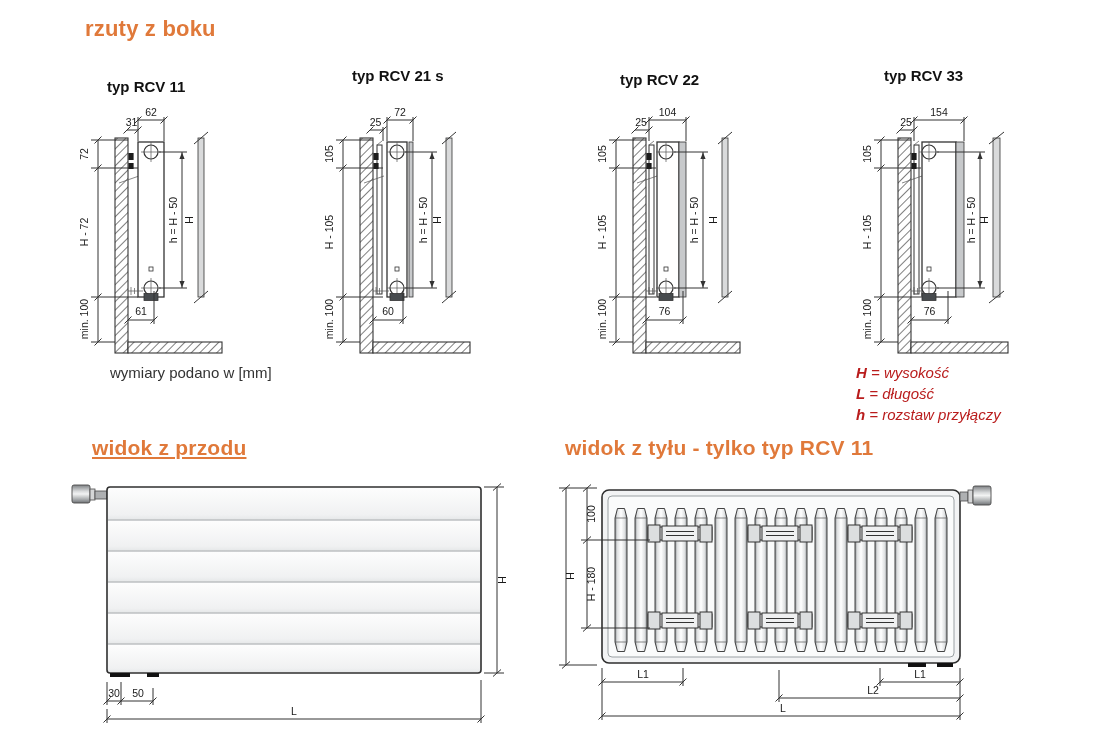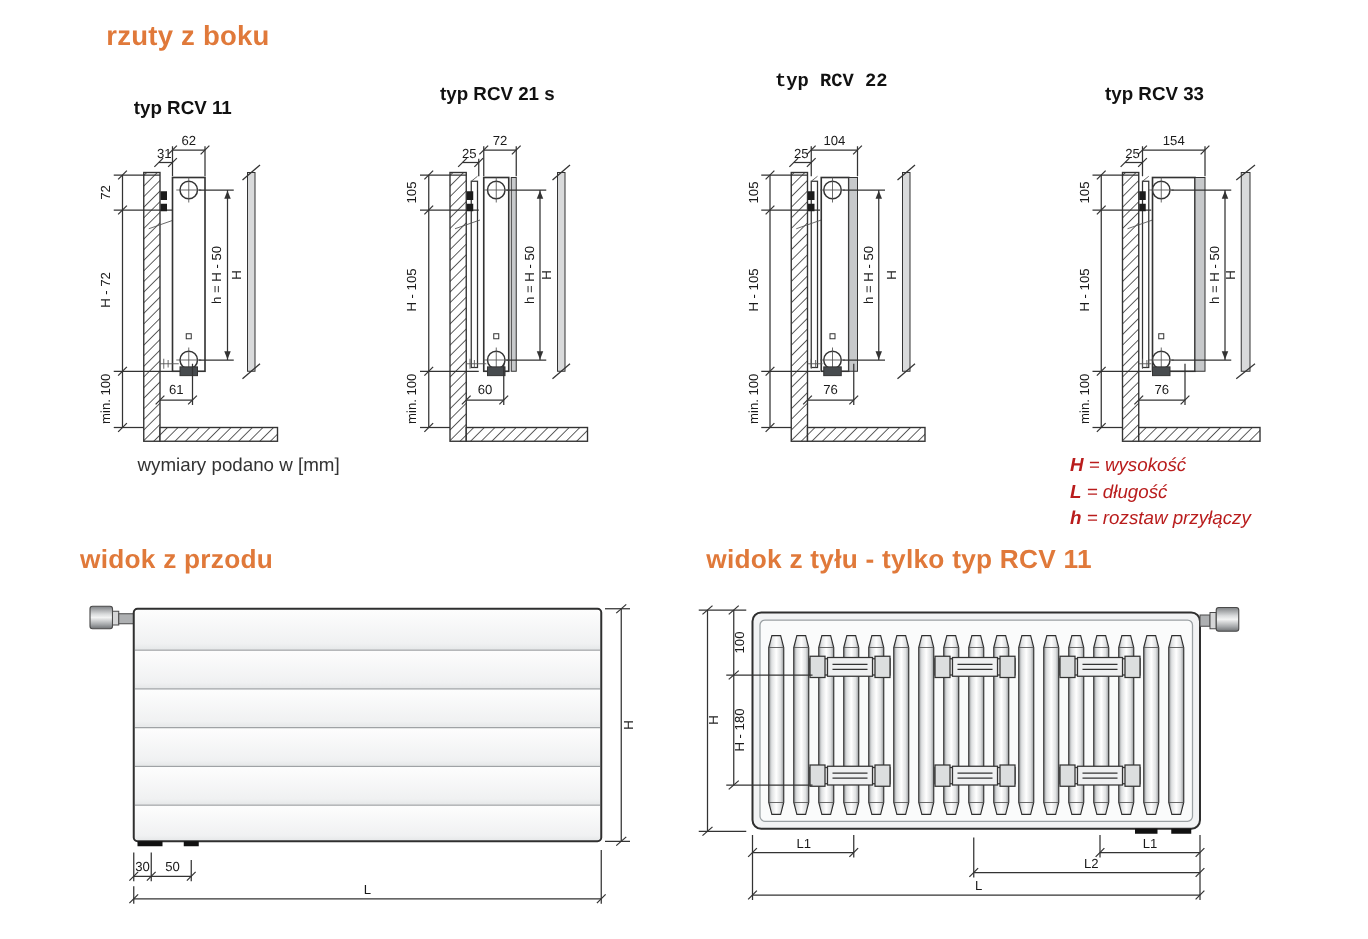--- a/index.html
+++ b/index.html
@@ -46,21 +46,21 @@
         <stop offset="0" stop-color="#fdfdfd"></stop>
           <stop offset="0.85" stop-color="#f0f1f2"></stop>
         <stop offset="1" stop-color="#e6e8e9"></stop>
       </linearGradient>
     </defs>
   </svg>
 
   <div class="sec-title" style="left:85px;top:16px;">rzuty z boku</div>
   <div class="typ-title" style="left:107px;top:78px;">typ RCV 11</div>
   <div class="typ-title" style="left:352px;top:67px;">typ RCV 21 s</div>
-  <div class="typ-title" style="left:620px;top:57px;font-family:Liberation Mono, monospace;">typ RCV 22</div>
+  <div class="typ-title" style="left:620px;top:71px;">typ RCV 22</div>
   <div class="typ-title" style="left:884px;top:67px;">typ RCV 33</div>
 
   <svg style="left:75px;top:95px;" width="250" height="270" viewBox="0 0 250 270" id="sv0">
       <rect x="40" y="43" width="13" height="215" class="hatch"></rect>
       <rect x="53" y="247" width="94" height="11" class="hatch"></rect>
       <g>
         <line x1="23" y1="45" x2="23" y2="247" class="ln"></line>
         <line x1="16" y1="45" x2="53" y2="45" class="ln"></line>
         <line x1="16" y1="73" x2="63" y2="73" class="ln"></line>
         <line x1="16" y1="202" x2="63" y2="202" class="ln"></line>
@@ -348,21 +348,21 @@
     </svg>
 
   <div class="note" style="left:80px;top:364px;margin-left:30px;">wymiary podano w [mm]</div>
 
   <div class="legend" style="left:856px;top:362px;">
     <div><b>H</b> <span>= wysokość</span></div>
     <div><b>L</b> <span>= długość</span></div>
     <div><b>h</b> <span>= rozstaw przyłączy</span></div>
   </div>
 
-  <div class="sec-title" style="left:64px;top:436px;font-size:21px;">widok z przodu</div>
+  <div class="sec-title" style="left:92px;top:436px;font-size:21px;text-decoration:underline;">widok z przodu</div>
   <div class="sec-title" style="left:565px;top:436px;font-size:21px;">widok z tyłu - tylko typ RCV 11</div>
 
   <svg style="left:60px;top:470px;" width="470" height="260" viewBox="0 0 470 260" id="frontsvg">
     <g>
       <rect x="12" y="15" width="18" height="18" rx="2" fill="url(#gvalve)" stroke="#4a4a4a" stroke-width="0.9"></rect>
       <rect x="30" y="19" width="5" height="11" fill="#d5d6d7" stroke="#4a4a4a" stroke-width="0.8"></rect>
       <rect x="35" y="21" width="12" height="8" fill="#aeb0b2" stroke="#4a4a4a" stroke-width="0.8"></rect>
     </g>
     <rect x="47" y="17" width="374" height="186" rx="3" fill="#fbfcfc" stroke="none"></rect>
     <g id="front-bands">

